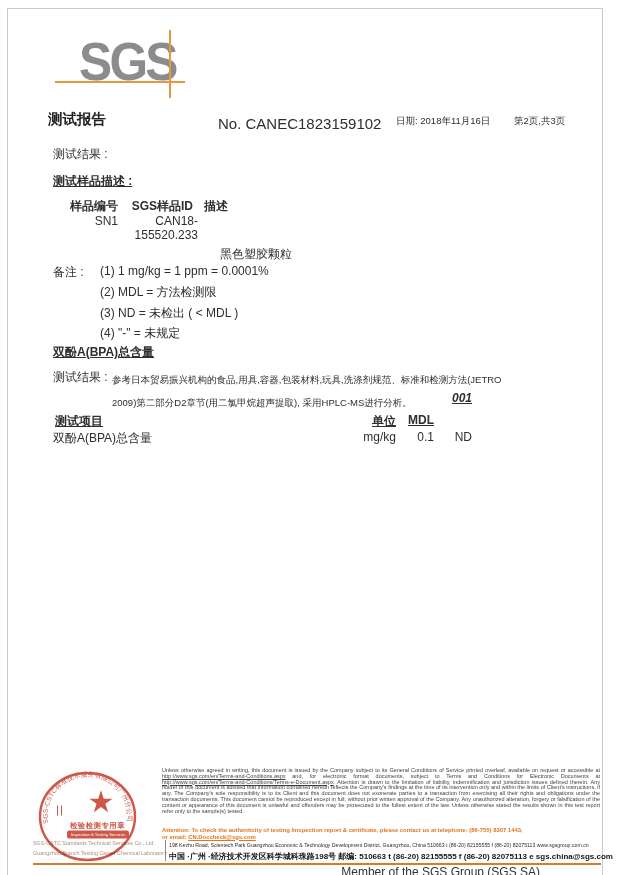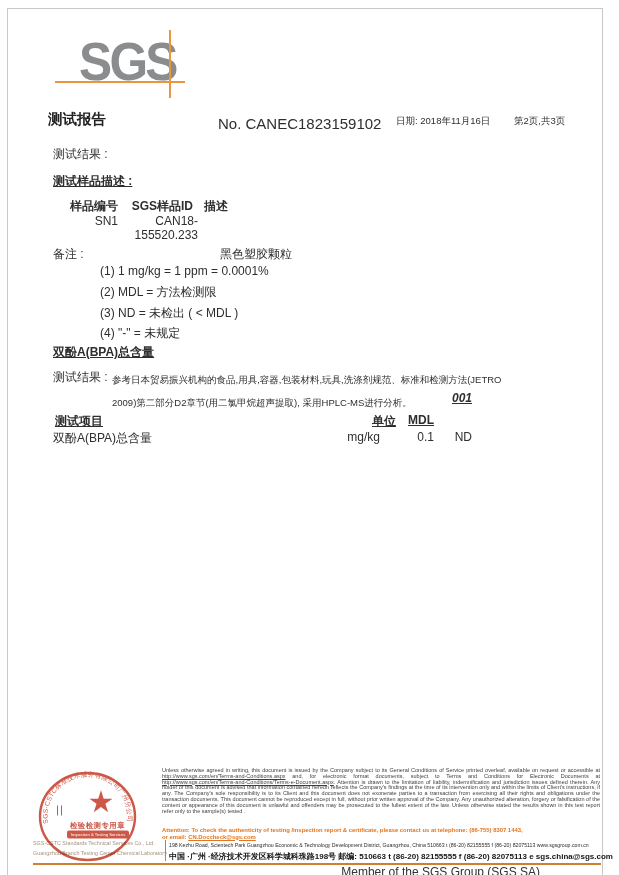--- a/index.html
+++ b/index.html
@@ -64,38 +64,38 @@
   <div class="abs t9" style="left:53px;top:146px;">测试结果 :</div>
   <div class="abs t9 b ul" style="left:53px;top:173px;">测试样品描述 :</div>
 
   <div class="abs t9 b ctr" style="left:48px;top:198px;width:70px;">样品编号</div>
   <div class="abs t9 b ctr" style="left:113px;top:198px;width:80px;">SGS样品ID</div>
   <div class="abs t9 b" style="left:204px;top:198px;">描述</div>
   <div class="abs t9 ctr" style="left:48px;top:214px;width:70px;">SN1</div>
   <div class="abs t9 ctr" style="left:108px;top:214px;width:90px;">CAN18-155520.233</div>
   <div class="abs t9" style="left:220px;top:214px;margin-top:32px;">黑色塑胶颗粒</div>
 
-  <div class="abs t9" style="left:53px;top:246px;">备注 :</div>
+  <div class="abs t9" style="left:53px;top:264px;">备注 :</div>
   <div class="notes">
     <div>(1) 1 mg/kg = 1 ppm = 0.0001%</div>
     <div>(2) MDL = 方法检测限</div>
     <div>(3) ND = 未检出 ( &lt; MDL )</div>
     <div>(4) "-" = 未规定</div>
   </div>
 
   <div class="abs t9 b ul" style="left:53px;top:344px;">双酚A(BPA)总含量</div>
   <div class="abs t9" style="left:53px;top:369px;">测试结果 :</div>
   <div class="method-text">参考日本贸易振兴机构的食品,用具,容器,包装材料,玩具,洗涤剂规范、标准和检测方法(JETRO 2009)第二部分D2章节(用二氯甲烷超声提取), 采用HPLC-MS进行分析。</div>
 
   <div class="abs t9 b ul" style="left:55px;top:413px;">测试项目</div>
   <div class="abs t9 b ul ctr" style="left:350px;top:413px;width:46px;">单位</div>
   <div class="abs t9 b ul ctr" style="left:396px;top:413px;width:38px;">MDL</div>
   <div class="abs t9 b ul it ctr" style="left:436px;top:391px;width:36px;">001</div>
   <div class="abs t9" style="left:53px;top:430px;">双酚A(BPA)总含量</div>
-  <div class="abs t9 ctr" style="left:334px;top:430px;width:46px;">mg/kg</div>
+  <div class="abs t9 ctr" style="left:350px;top:430px;width:46px;">mg/kg</div>
   <div class="abs t9 ctr" style="left:396px;top:430px;width:38px;">0.1</div>
   <div class="abs t9 ctr" style="left:436px;top:430px;width:36px;">ND</div>
 
   <p class="legal"><span>Unless otherwise agreed in writing, this document is issued by the Company subject to its General Conditions of Service printed overleaf, available on request or accessible at </span><span class="u">http://www.sgs.com/en/Terms-and-Conditions.aspx</span><span> and, for electronic format documents, subject to Terms and Conditions for Electronic Documents at </span><span class="u">http://www.sgs.com/en/Terms-and-Conditions/Terms-e-Document.aspx</span><span>. Attention is drawn to the limitation of liability, indemnification and jurisdiction issues defined therein. Any holder of this document is advised that information contained hereon reflects the Company's findings at the time of its intervention only and within the limits of Client's instructions, if any. The Company's sole responsibility is to its Client and this document does not exonerate parties to a transaction from exercising all their rights and obligations under the transaction documents. This document cannot be reproduced except in full, without prior written approval of the Company. Any unauthorized alteration, forgery or falsification of the content or appearance of this document is unlawful and offenders may be prosecuted to the fullest extent of the law. Unless otherwise stated the results shown in this test report refer only to the sample(s) tested .</span></p>
 
   <div class="attention">
     <div>Attention: To check the authenticity of testing /inspection report &amp; certificate, please contact us at telephone: (86-755) 8307 1443,</div>
     <div><span>or email: </span><span class="email">CN.Doccheck@sgs.com</span></div>
   </div>
 

